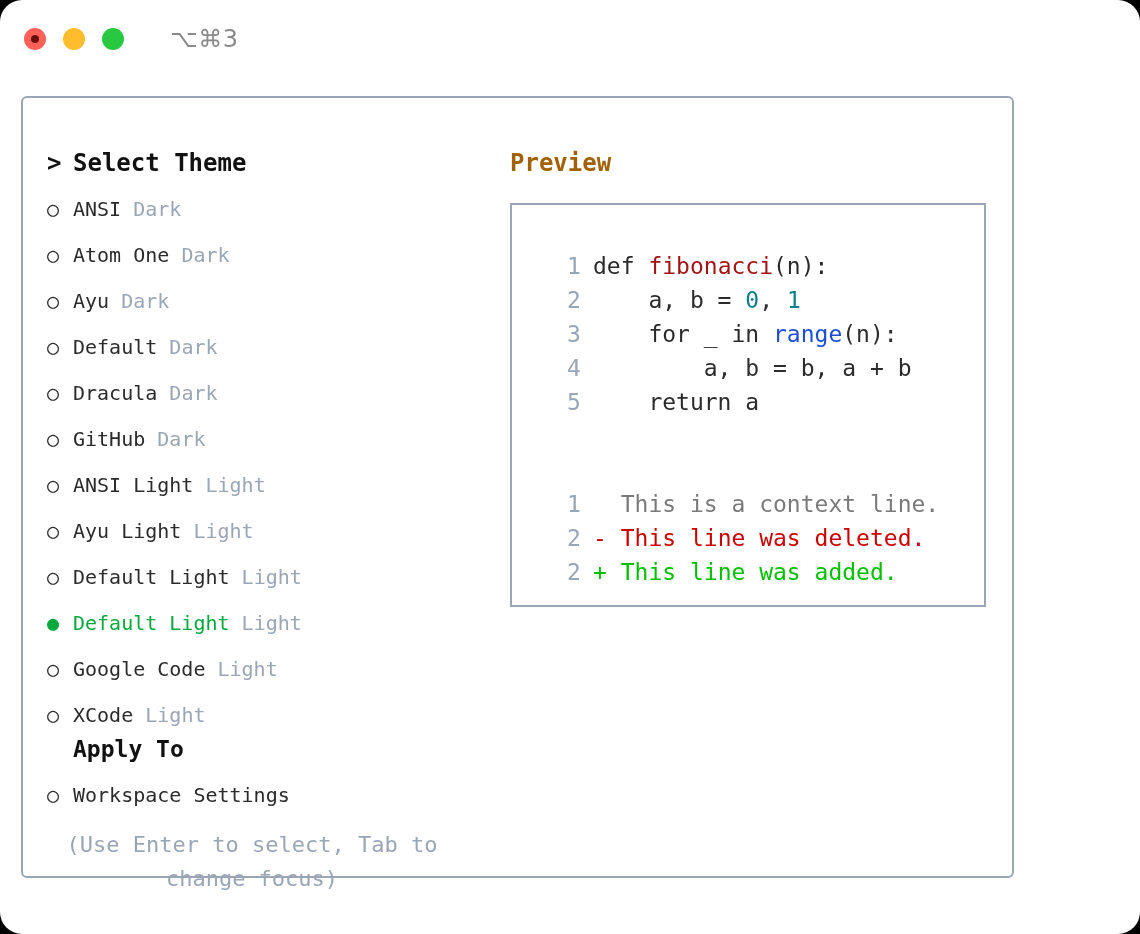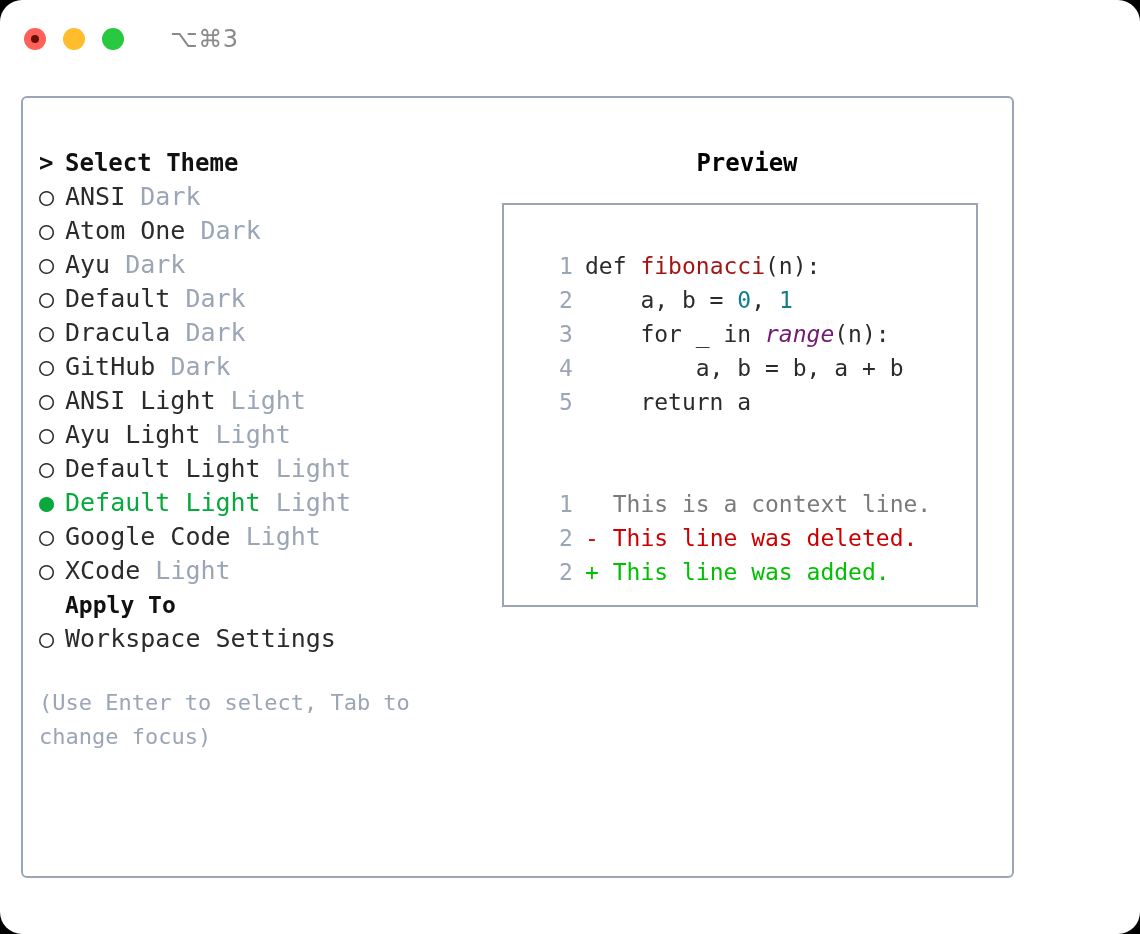--- a/index.html
+++ b/index.html
@@ -59,21 +59,21 @@
     left: 21px; top: 96px;
     width: 993px;
     height: 782px;
     border: 2px solid #9aa5b5;
     border-radius: 6px;
     background: #ffffff;
   }
 
   .cols {
     position: absolute;
-    left: 0; top: 0;
+    left: 8px; top: 0;
     width: 100%; height: 100%;
   }
 
   
   .left-col {
     position: absolute;
     left: 16px;
     top: 48px;
     width: 440px;
   }
@@ -81,64 +81,65 @@
   .heading {
     font-size: 24px;
     font-weight: bold;
     color: #111111;
     line-height: 34px;
     white-space: pre;
   }
   .heading .marker { display: inline-block; width: 26px; }
 
   .opt {
-    font-size: 25px;
+    font-size: 20px;
     line-height: 34px;
     color: #2b2b2b;
     white-space: pre;
+    margin-top: 12px;
   }
   .opt .bullet {
     display: inline-block;
     width: 26px;
     color: #2b2b2b;
   }
   .opt.selected { color: #07a83c; }
   .opt.selected .bullet { color: #07a83c; }
   .opt .variant { color: #9aa5b5; }
 
   .subheading {
     font-size: 23px;
     font-weight: bold;
     color: #111111;
     line-height: 34px;
     white-space: pre;
   }
   .subheading .marker { display: inline-block; width: 26px; }
 
   .hint {
-    margin-top: 30px;
+    margin-top: 16px;
     font-size: 22px;
     line-height: 34px;
     color: #9aa5b5;
     width: 410px;
+    text-align: center;
   }
 
   
   .right-col {
     position: absolute;
     left: 479px;
     top: 48px;
     width: 490px;
   }
   .preview-title {
     font-size: 24px;
     font-weight: bold;
-    color: #000000;
-    line-height: 34px;
-    text-align: center;
+    color: #a16207;
+    line-height: 34px;
   }
   .code-box {
     margin-top: 23px;
     width: 476px;
     height: 404px;
     border: 2px solid #9aa5b5;
     background: #ffffff;
     padding: 44px 0 0 18px;
   }
   .code-line {
@@ -150,21 +151,21 @@
   }
   .gutter {
     display: inline-block;
     width: 26px;
     color: #9aa5b5;
     text-align: left;
   }
   .tok-kw      { color: #2b2b2b; }
   .tok-fn      { color: #a31515; }
   .tok-num     { color: #0f7f8c; }
-  .tok-builtin { color: #701a75; font-style: italic; }
+  .tok-builtin { color: #1d4ed8; }
   .tok-punct   { color: #2b2b2b; }
   .blank-line  { height: 34px; }
 
   .diff-context { color: #7a7a7a; }
   .diff-del     { color: #cc0000; }
   .diff-add     { color: #00c000; }
 </style>
 </head>
 <body>
 

